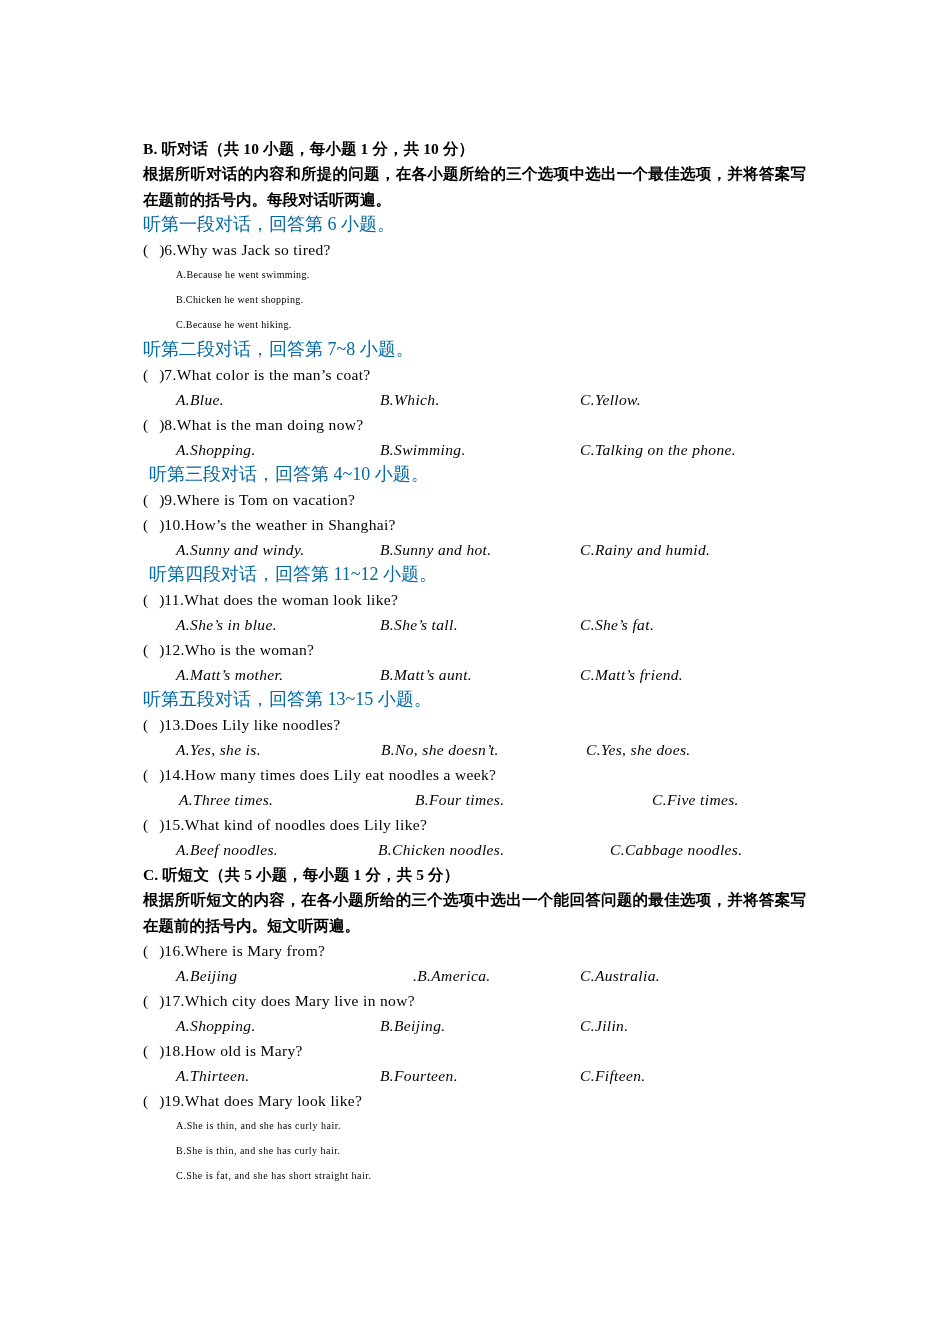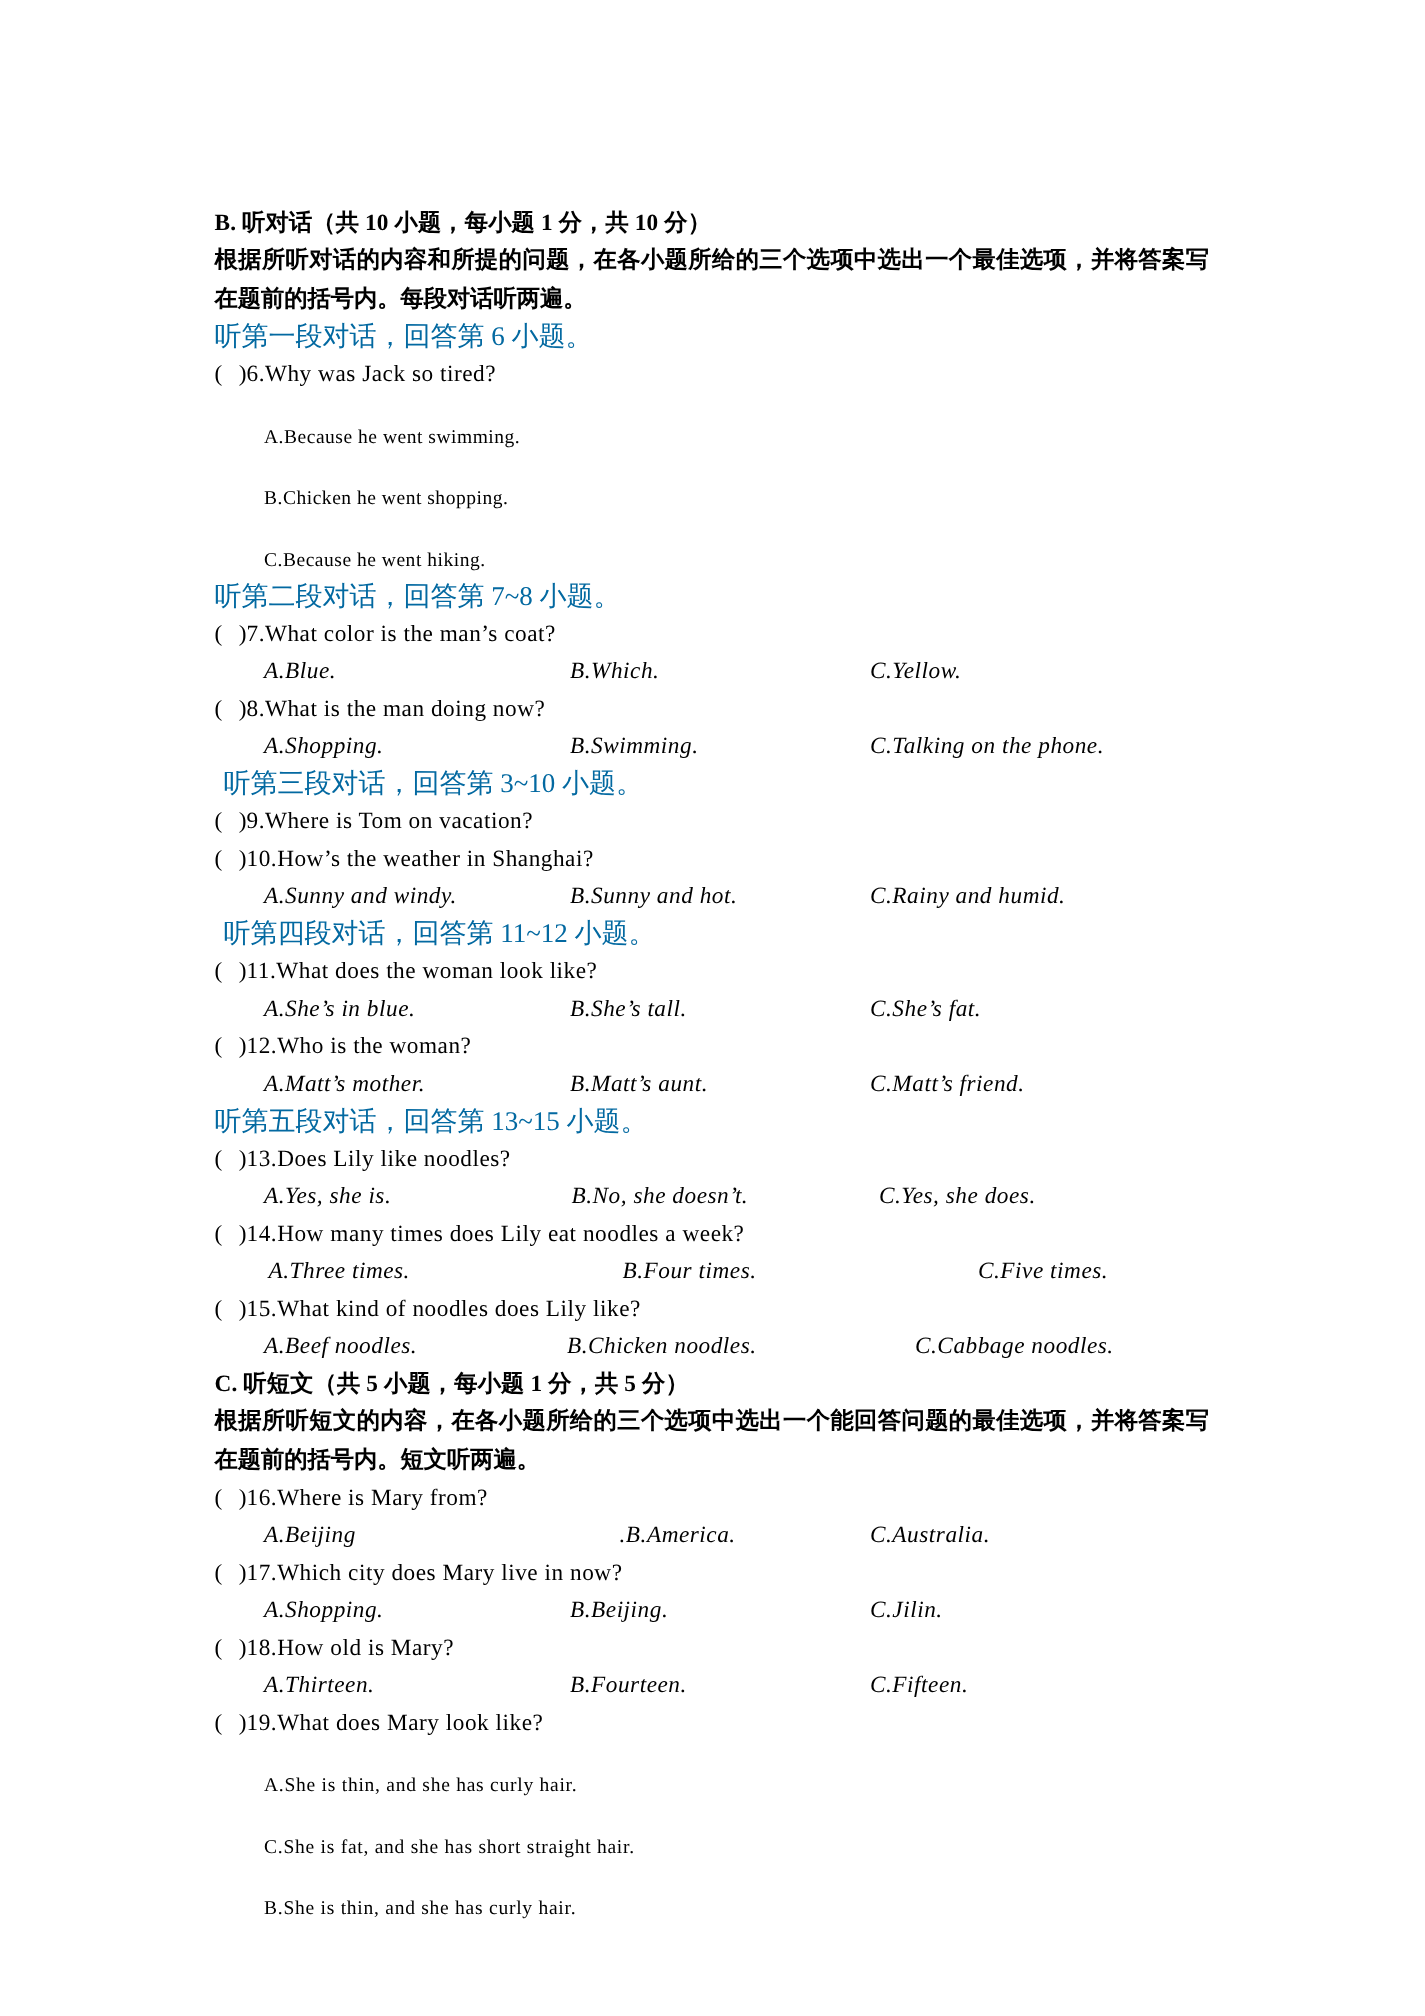--- a/index.html
+++ b/index.html
@@ -84,26 +84,25 @@
   .opts-row.v14 .opt.b { left: 272px; }
   .opts-row.v14 .opt.c { left: 469px; margin-left: 40px; }
   .opts-row.v15 .opt.b { left: 235px; }
   .opts-row.v15 .opt.c { left: 467px; }
   .opts-row.v16 .opt.b { left: 270px; }
   .opts-row.v13 .opt.b { left: 238px; }
   .opts-row.v13 .opt.c { left: 443px; }
 
   
   .opt-stack {
-    font-size: 13px;
+    font-size: 10px;
     line-height: 25px;
     white-space: nowrap;
     padding-left: 33px;
     letter-spacing: 0.35px;
-    margin-top: 16px;
   }
   .opt-stack.wide { letter-spacing: 0.5px; }
 </style>
 </head>
 <body>
 
 <div class="page">
 
   <div class="sec-head">B. 听对话（共 10 小题，每小题 1 分，共 10 分）</div>
   <div class="sec-instr"><span>根据所听对话的内容和所提的问题，在各小题所给的三个选项中选出一个最佳选项，并将答案写在题前的括号内。每段对话听两遍。</span></div>
@@ -124,21 +123,21 @@
     <span class="opt c">C.Yellow.</span>
   </div>
 
   <div class="qline"><span class="paren">(<span class="gap"></span>)</span><span>8.What  is  the  man  doing  now?</span></div>
   <div class="opts-row v8">
     <span class="opt a">A.Shopping.</span>
     <span class="opt b">B.Swimming.</span>
     <span class="opt c">C.Talking  on  the  phone.</span>
   </div>
 
-  <div class="cue indent">听第三段对话，回答第 3~10 小题。</div>
+  <div class="cue indent">听第三段对话，回答第 4~10 小题。</div>
 
   <div class="qline"><span class="paren">(<span class="gap"></span>)</span><span>9.Where  is  Tom  on  vacation?</span></div>
 
   <div class="qline"><span class="paren">(<span class="gap"></span>)</span><span>10.How’s  the  weather  in  Shanghai?</span></div>
   <div class="opts-row v10">
     <span class="opt a">A.Sunny  and  windy.</span>
     <span class="opt b">B.Sunny  and  hot.</span>
     <span class="opt c">C.Rainy  and  humid.</span>
   </div>
 
@@ -200,16 +199,16 @@
 
   <div class="qline"><span class="paren">(<span class="gap"></span>)</span><span>18.How  old  is  Mary?</span></div>
   <div class="opts-row v18">
     <span class="opt a">A.Thirteen.</span>
     <span class="opt b">B.Fourteen.</span>
     <span class="opt c">C.Fifteen.</span>
   </div>
 
   <div class="qline"><span class="paren">(<span class="gap"></span>)</span><span>19.What  does  Mary  look  like?</span></div>
   <div class="opt-stack wide">A.She  is  thin,  and  she  has  curly  hair.</div>
+  <div class="opt-stack wide">B.She  is  thin,  and  she  has  curly  hair.</div>
   <div class="opt-stack wide">C.She  is  fat,  and  she  has  short  straight  hair.</div>
-  <div class="opt-stack wide">B.She  is  thin,  and  she  has  curly  hair.</div>
 
 </div>
 
 </body></html>

